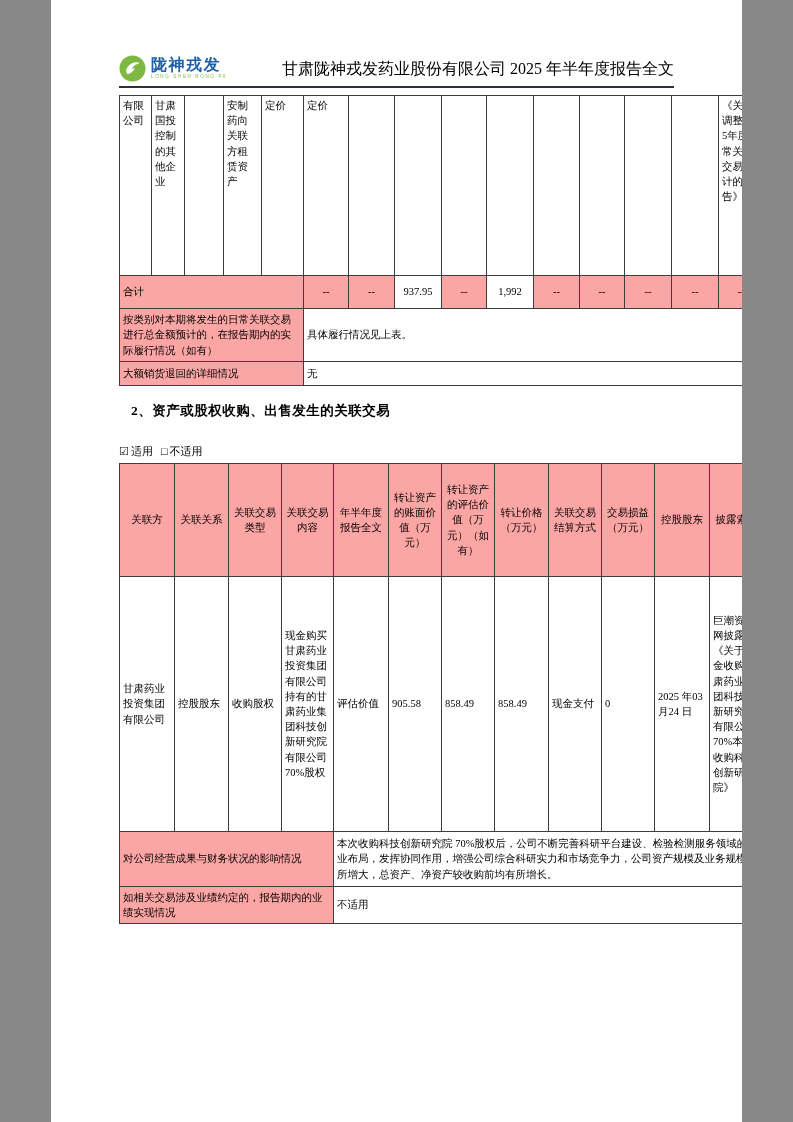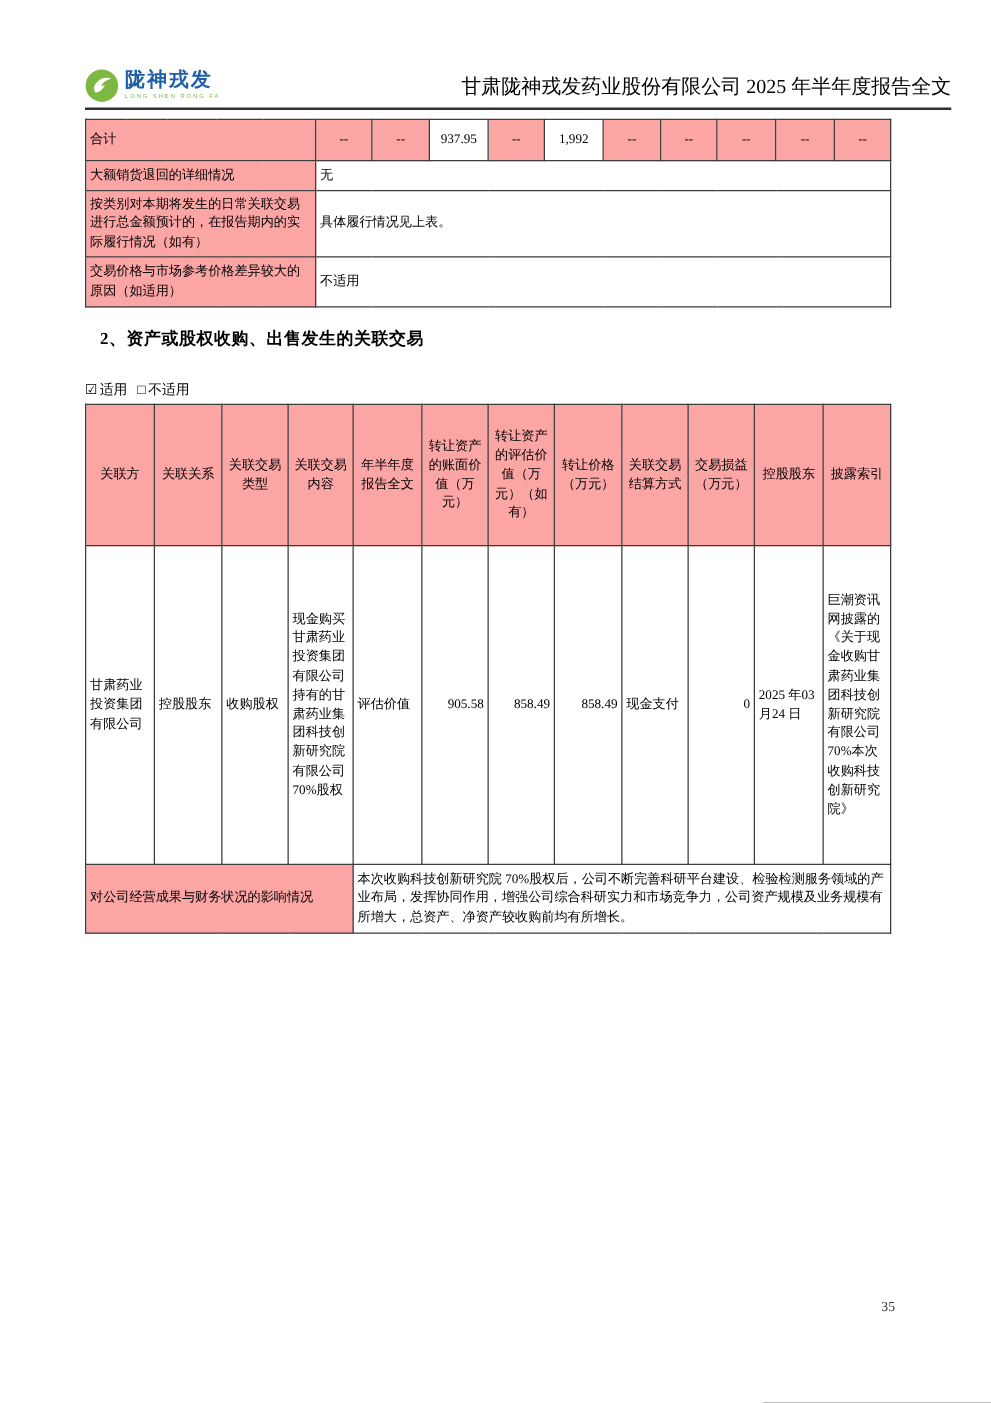--- a/index.html
+++ b/index.html
@@ -1,42 +1,42 @@
 <!DOCTYPE html>
 <html><head>
 <meta charset="utf-8">
 <style>
   * { margin:0; padding:0; box-sizing:border-box; }
   html,body { background:#888; }
   .page {
     position:relative;
-    width:793px; height:1122px;
+    width:691px; height:1122px;
     background:#ffffff;
     margin:0 auto;
     font-family:"Liberation Serif","DejaVu Serif",serif;
     color:#000;
-    padding:46px 32px 0 68px;
+    padding:46px 68px 0 68px;
     overflow:hidden;
   }
   
   .hdr { display:flex; justify-content:space-between; align-items:flex-end; height:36px; }
   .logo { display:flex; align-items:center; gap:5px; }
   .logo-txt { display:flex; flex-direction:column; line-height:1; }
   .brand-cn { font-size:16px; font-weight:bold; color:#2060A8; letter-spacing:1.5px; font-family:"Liberation Sans",sans-serif; }
   .brand-en { font-size:4.6px; color:#7DB843; letter-spacing:1.6px; margin-top:2px; font-family:"Liberation Sans",sans-serif; }
   .doc-title { font-size:16px; padding-bottom:2px; }
   .rule { border:none; border-top:2.5px solid #2F2F38; margin-top:4px; }
 
   
   table { border-collapse:collapse; table-layout:fixed; width:644px; }
   td,th { border:1px solid #3d3d3d; font-size:10.5px; font-weight:normal; line-height:1.45;
           padding:1px 3px; vertical-align:middle; word-break:break-all; text-align:left; }
   .gray { background:#fca5a5; }
   .ctr  { text-align:center; }
-  .num  { text-align:right; }
+  .num  { }
   .t1 { margin-top:7px; }
   .t1 tr.cont td { vertical-align:top; padding-top:2px; }
   .t2 { margin-top:4px; }
   .t2 th { text-align:center; vertical-align:middle; }
 
   
   .sec-heading { font-size:13.5px; font-weight:bold; margin:16px 0 12px 12px; letter-spacing:0.5px; }
   .applicability { font-size:11px; margin-top:24px; }
   .applicability .cb { margin-right:2px; }
   .applicability .gap { display:inline-block; width:8px; }
@@ -78,44 +78,57 @@
         <col style="width:47px">
       <col style="width:45px">
         <col style="width:47px">
         <col style="width:46px">
         <col style="width:45px">
       <col style="width:47px">
         <col style="width:47px">
         <col style="width:45px">
     </colgroup>
     <tbody>
+        <tr class="cont" style="height:180px">
+      <td>有限公司</td>
+      <td>甘肃国投控制的其他企业</td>
+      <td></td>
+      <td>安制药向关联方租赁资产</td>
+      <td>定价</td>
+      <td>定价</td>
+      <td></td>
+      <td></td>
+      <td></td>
+      <td></td>
+      <td></td>
+      <td></td>
+      <td></td>
+      <td></td>
+      <td>《关于调整2025年度日常关联交易预计的公告》</td>
+    </tr>
     <tr style="height:33px">
       <td colspan="5" class="gray">合计</td>
       <td class="gray ctr">--</td>
       <td class="gray ctr">--</td>
       <td class="ctr">937.95</td>
       <td class="gray ctr">--</td>
       <td class="ctr">1,992</td>
       <td class="gray ctr">--</td>
       <td class="gray ctr">--</td>
       <td class="gray ctr">--</td>
       <td class="gray ctr">--</td>
       <td class="gray ctr">--</td>
     </tr>
-    <tr style="height:24px">
-      <td colspan="5" class="gray">大额销货退回的详细情况</td>
-      <td colspan="10">无</td>
-    </tr>
     <tr style="height:53px">
       <td colspan="5" class="gray">按类别对本期将发生的日常关联交易进行总金额预计的，在报告期内的实际履行情况（如有）</td>
       <td colspan="10">具体履行情况见上表。</td>
     </tr>
-    <tr style="height:40px">
-      <td colspan="5" class="gray">交易价格与市场参考价格差异较大的原因（如适用）</td>
-      <td colspan="10">不适用</td>
+    <tr style="height:24px">
+      <td colspan="5" class="gray">大额销货退回的详细情况</td>
+      <td colspan="10">无</td>
     </tr>
   </tbody>
     </table>
 
   <div class="sec-heading">2、资产或股权收购、出售发生的关联交易</div>
 
   <div class="applicability">
     <span class="cb">☑</span><span>适用</span><span class="gap"></span><span class="cb">□</span><span>不适用</span>
   </div>
 
@@ -160,18 +173,22 @@
       <td class="num">858.49</td>
       <td>现金支付</td>
       <td class="num">0</td>
       <td>2025 年03 月24 日</td>
       <td>巨潮资讯网披露的《关于现金收购甘肃药业集团科技创新研究院有限公司70%本次收购科技创新研究院》</td>
     </tr>
     <tr style="height:55px">
       <td colspan="4" class="gray">对公司经营成果与财务状况的影响情况</td>
       <td colspan="8">本次收购科技创新研究院 70%股权后，公司不断完善科研平台建设、检验检测服务领域的产业布局，发挥协同作用，增强公司综合科研实力和市场竞争力，公司资产规模及业务规模有所增大，总资产、净资产较收购前均有所增长。</td>
     </tr>
+    <tr style="height:37px">
+      <td colspan="4" class="gray">如相关交易涉及业绩约定的，报告期内的业绩实现情况</td>
+      <td colspan="8">不适用</td>
+    </tr>
   </tbody>
     </table>
 
   <div class="page-num">35</div>
 
 </div>
 
 </body></html>

